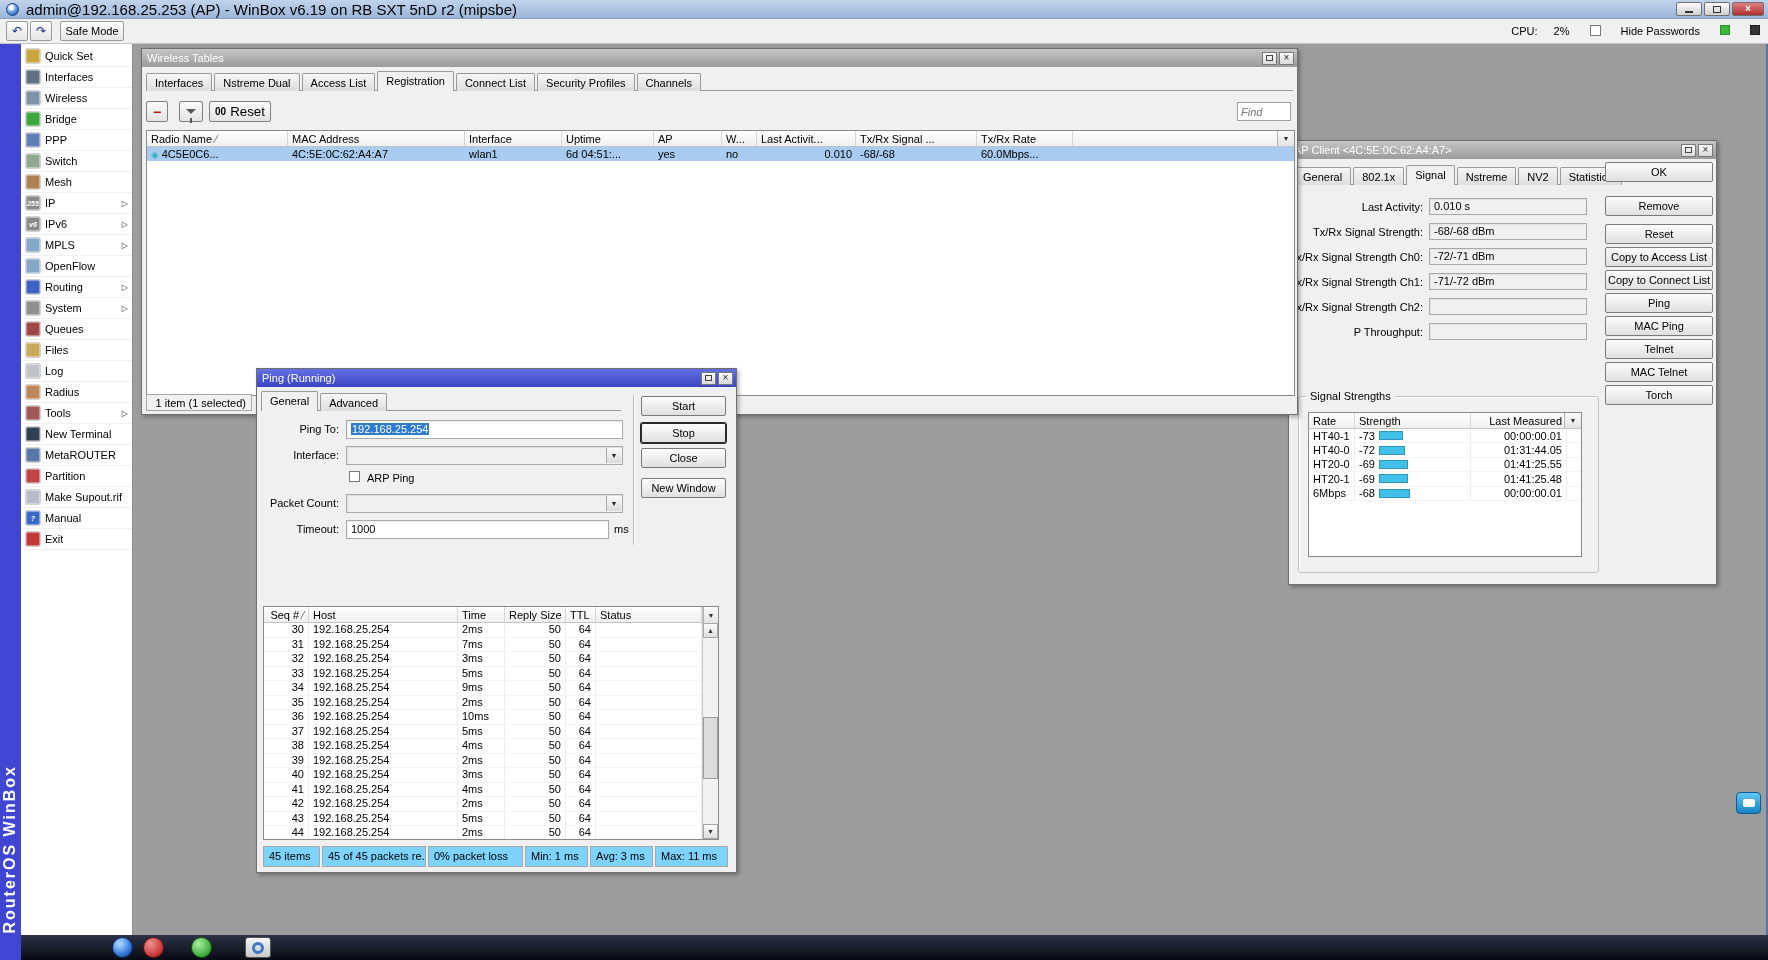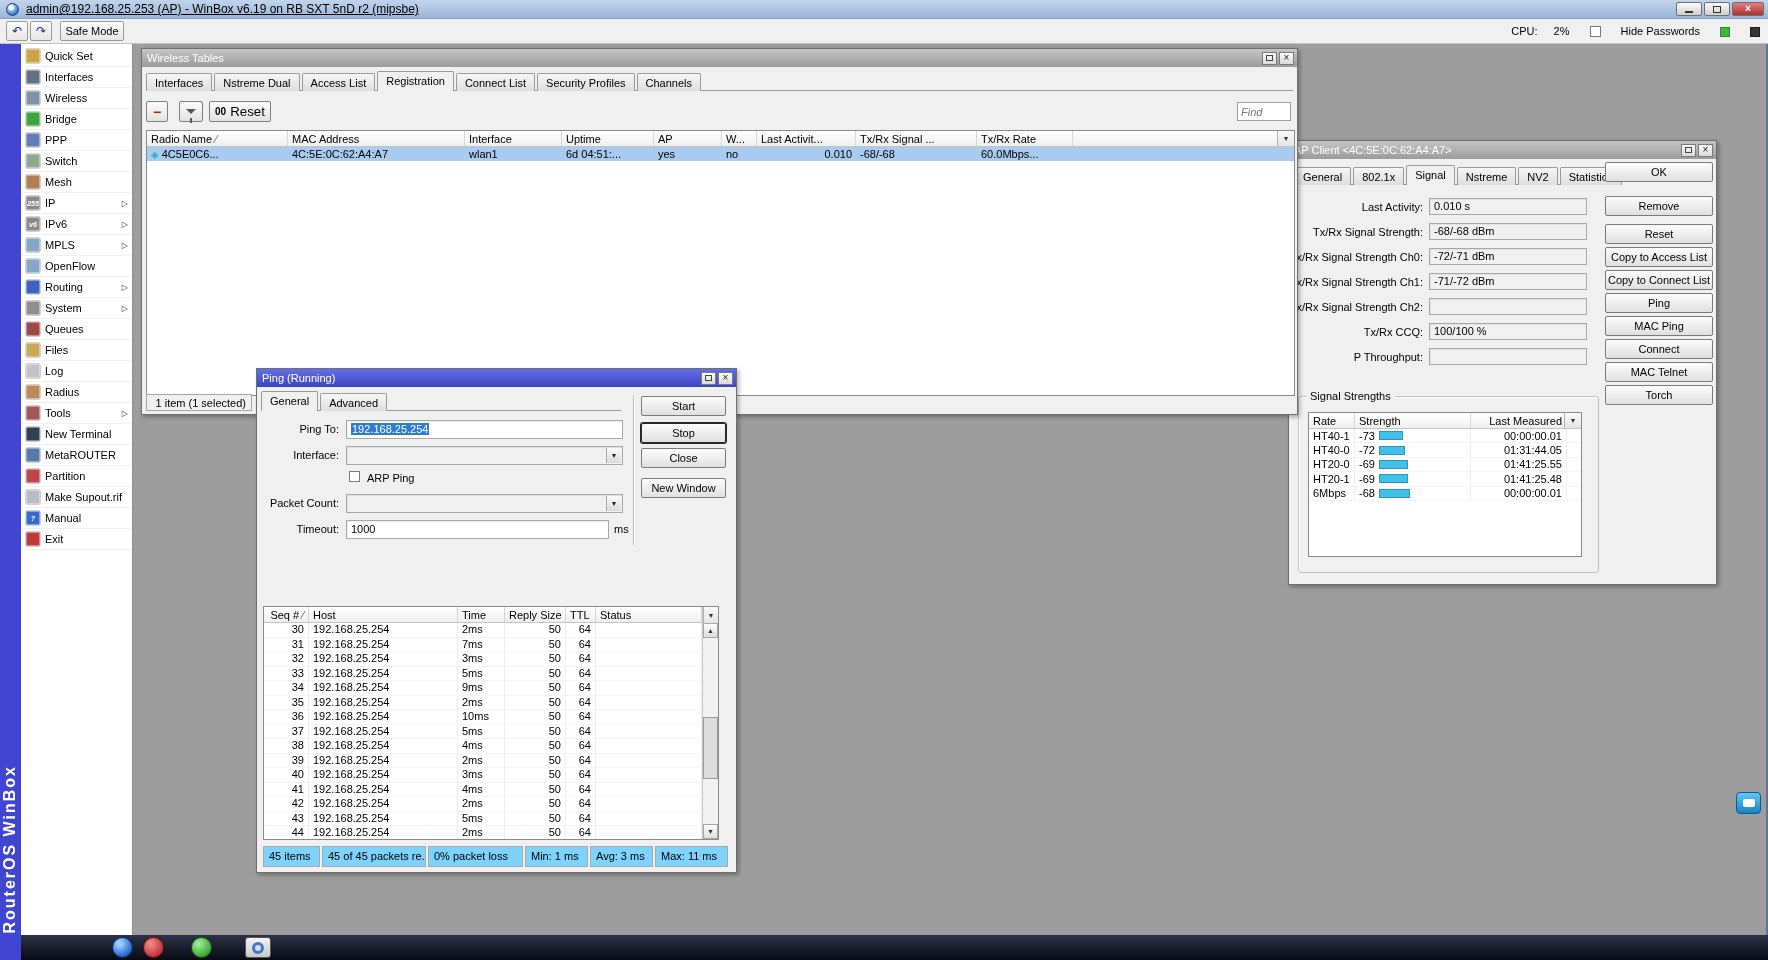--- a/index.html
+++ b/index.html
@@ -8,37 +8,37 @@
          background:#9d9d9d; position:relative;
          box-shadow: inset 0 0 0 2px #5a74a6; }
 
   
   .app-titlebar { position:absolute; left:0; top:0; width:1768px; height:19px;
     background:linear-gradient(#c2d4ec,#9cb6d8); border-bottom:1px solid #87a2c4;
     display:flex; align-items:center; padding-left:6px; }
   .app-logo { width:13px; height:13px; border-radius:50%; flex:none;
     background:radial-gradient(circle at 38% 32%, #ffffff 18%, #7fb0e8 40%, #1e56b8 85%);
     border:1px solid #1a3f80; margin-right:7px; }
-  .app-title { font-size:12px; white-space:nowrap;text-decoration:underline; }
+  .app-title { font-size:15px; white-space:nowrap; }
   .app-winbtns { margin-left:auto; display:flex; gap:2px; padding-right:4px; }
   .awb { width:26px; height:14px; border:1px solid #6f6f6f; border-radius:2px;
     background:linear-gradient(#fbfbfb,#cfcfcf); display:flex; align-items:center;
     justify-content:center; font-size:10px; line-height:1; color:#222; }
   .awb.close { width:32px; background:linear-gradient(#e08080,#b03030); color:#fff; font-weight:bold; }
   .gl-min { width:8px; height:7px; border-bottom:2px solid #333; }
   .gl-max { width:8px; height:7px; border:1px solid #333; }
 
   .app-toolbar { position:absolute; left:0; top:19px; width:1768px; height:25px;
     background:#f0f0f0; border-bottom:1px solid #c4c4c4; display:flex; align-items:center; padding:0 6px; }
   .tbtn { height:20px; border:1px solid #9a9a9a; border-radius:2px;
     background:linear-gradient(#fdfdfd,#e6e6e6); display:flex; align-items:center;
     justify-content:center; font-size:12px; color:#1a2c8c; }
   .tbtn.small { width:22px; margin-right:2px; }
   .tbtn.safe { width:64px; font-size:11px; color:#000; margin-left:6px; }
-  .tb-right { margin-left:auto; display:flex; align-items:flex-end; gap:20px; padding-right:2px; }
+  .tb-right { margin-left:auto; display:flex; align-items:flex-start; gap:20px; padding-right:2px; }
   .chk { width:11px; height:11px; border:1px solid #7a7a7a; background:#fff; display:inline-block; }
   .sq { width:10px; height:10px; display:inline-block; }
   .sq.green { background:#3cb83c; border:1px solid #2c8c2c; }
   .sq.dark  { background:#363636; border:1px solid #1e1e1e; }
 
   
   .stripe { position:absolute; left:0; top:44px; width:21px; height:916px; background:#4046d2; }
   .brand-text { position:absolute; left:1px; bottom:26px; writing-mode:vertical-rl;
     transform:rotate(180deg); color:#fff; font-size:16px; font-weight:bold;
     letter-spacing:2px; white-space:nowrap; }
@@ -460,24 +460,20 @@
     </div>
       <div class="ap-frow">
       <span class="ap-flabel">Tx/Rx Signal Strength Ch1:</span>
       <span class="ap-fbox">-71/-72 dBm</span>
     </div>
       <div class="ap-frow">
       <span class="ap-flabel">Tx/Rx Signal Strength Ch2:</span>
       <span class="ap-fbox"></span>
     </div>
       <div class="ap-frow">
-      <span class="ap-flabel">Tx/Rx CCQ:</span>
-      <span class="ap-fbox">100/100 %</span>
-    </div>
-      <div class="ap-frow">
       <span class="ap-flabel">P Throughput:</span>
       <span class="ap-fbox"></span>
     </div>
     </div>
   <div id="ap-group">
     <span class="grp-label">Signal Strengths</span>
     <div id="ss-table">
       <div class="headwrap">
         <div class="thead ss-head">
 
@@ -540,21 +536,21 @@
   </div>
   <div id="ap-btns">
 
   <button class="btn">OK</button>
       <button class="btn">Remove</button>
       <button class="btn">Reset</button>
       <button class="btn">Copy to Access List</button>
       <button class="btn">Copy to Connect List</button>
       <button class="btn">Ping</button>
       <button class="btn">MAC Ping</button>
-      <button class="btn">Connect</button>
+      <button class="btn">Telnet</button>
       <button class="btn">MAC Telnet</button>
       <button class="btn">Torch</button>
     </div>
 </div>
 
 <div class="win" id="win-wireless">
   <div class="titlebar inactive">
     <span class="t-text">Wireless Tables</span>
     <div class="wbtns">
       <span class="wbtn">

